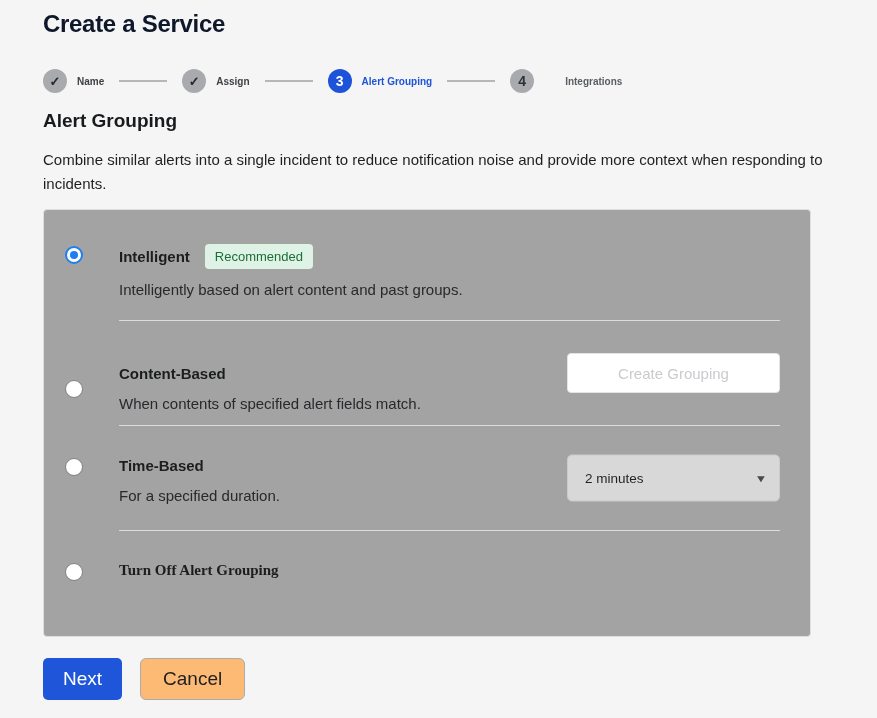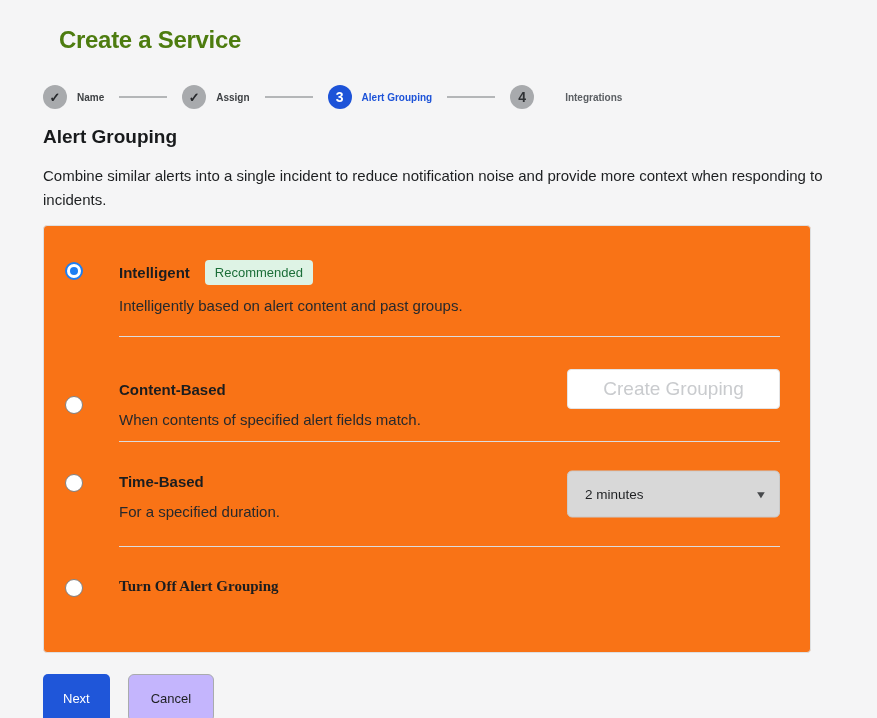--- a/index.html
+++ b/index.html
@@ -7,22 +7,22 @@
     width: 877px; height: 718px;
     background: #f5f5f6;
     font-family: "Liberation Sans", sans-serif;
     color: #1d1f21;
     overflow: hidden;
   }
   .content { padding: 11px 23px 0 43px; box-sizing: border-box; }
 
   
   .page-title {
-    margin: 16px; font-size: 24px; font-weight: 700;
-    line-height: 25px; letter-spacing: -0.3px; color: #4d7c0f;
+    margin: 0; font-size: 24px; font-weight: 700;
+    line-height: 25px; letter-spacing: -0.3px; color: #0f172a;
   }
 
   
   .stepper { margin-top: 33px; display: flex; align-items: center; }
   .step { display: flex; align-items: center; gap: 10px; cursor: default; }
   .step-circle {
     width: 24px; height: 24px; border-radius: 50%; flex: none;
     display: flex; align-items: center; justify-content: center;
     font-size: 14px; font-weight: 700;
   }
@@ -35,21 +35,21 @@
   .step.upcoming .step-label { color: #5a5e62; padding-left: 21px; }
   .connector { width: 48px; height: 2px; background: #b4b6b8; margin: 0 15px; flex: none; }
 
   
   .section-heading { margin: 17px 0 0 0; font-size: 19px; font-weight: 700; color: #181a1c; line-height: 22px; }
   .section-desc { margin: 16px 0 0 0; font-size: 15px; line-height: 24px; color: #1d1f21; max-width: 784px; }
 
   
   .card {
     margin-top: 13px; width: 768px; box-sizing: border-box;
-    background: #f97316; border: 1px solid #dedfe0; border-radius: 4px;
+    background: #a3a3a3; border: 1px solid #dedfe0; border-radius: 4px;
   }
   .option-row {
     position: relative; display: flex; align-items: flex-start;
     box-sizing: border-box; padding: 30px 30px 0 21px; cursor: pointer;
   }
   .option-row.r1 { height: 110px; padding-top: 34px; }
   .option-row.r2 { height: 104px; align-items: center; }
   .option-row.r3 { height: 104px; }
   .option-row.r4 { height: 105px; font-family: Liberation Serif, serif; }
   .divider { height: 1px; background: #dcdcdd; margin: 0 30px 0 75px; }
@@ -74,40 +74,40 @@
     background: #def3e5; color: #1b6e38;
     font-size: 13px; font-weight: 400; line-height: 15px;
     padding: 5px 10px; border-radius: 4px;
   }
   .option-sub { margin-top: 11px; font-size: 15px; color: #27292c; line-height: 19px; }
 
   .option-right { position: absolute; right: 30px; top: 50%; transform: translateY(-50%); }
   .ghost-btn {
     width: 213px; height: 40px; box-sizing: border-box;
     background: #ffffff; border: 1px solid #e4e4e5; border-radius: 4px;
-    color: #c9cbce; font-size: 19px; font-family: inherit;
+    color: #c9cbce; font-size: 15px; font-family: inherit;
     display: flex; align-items: center; justify-content: center;
   }
   .select {
     width: 213px; height: 47px; box-sizing: border-box;
     background: #d8d8d8; border: 1px solid #cbcbcb; border-radius: 5px;
     display: flex; align-items: center; justify-content: space-between;
     padding: 0 13px 0 17px; font-size: 13.5px; color: #1f2123; cursor: pointer;
   }
   .caret { font-size: 10px; color: #47494c; transform: scaleX(1.3); }
 
   
   .footer { margin-top: 21px; display: flex; gap: 18px; }
-  .btn { font-family: inherit; font-size: 13px; height: 48px; cursor: pointer; }
+  .btn { font-family: inherit; font-size: 19px; height: 42px; cursor: pointer; }
   .btn-primary {
     background: #1f56d9; color: #ffffff; border: none;
     border-radius: 5px; padding: 0 20px;
   }
   .btn-secondary {
-    background: #c4b5fd; color: #1d1f21; border: 1px solid #a9abad;
+    background: #fdba74; color: #1d1f21; border: 1px solid #a9abad;
     border-radius: 6px; padding: 0 22px;
   }
 </style>
 </head>
 <body>
 
 <div class="content">
 
   <h1 class="page-title">Create a Service</h1>
 

